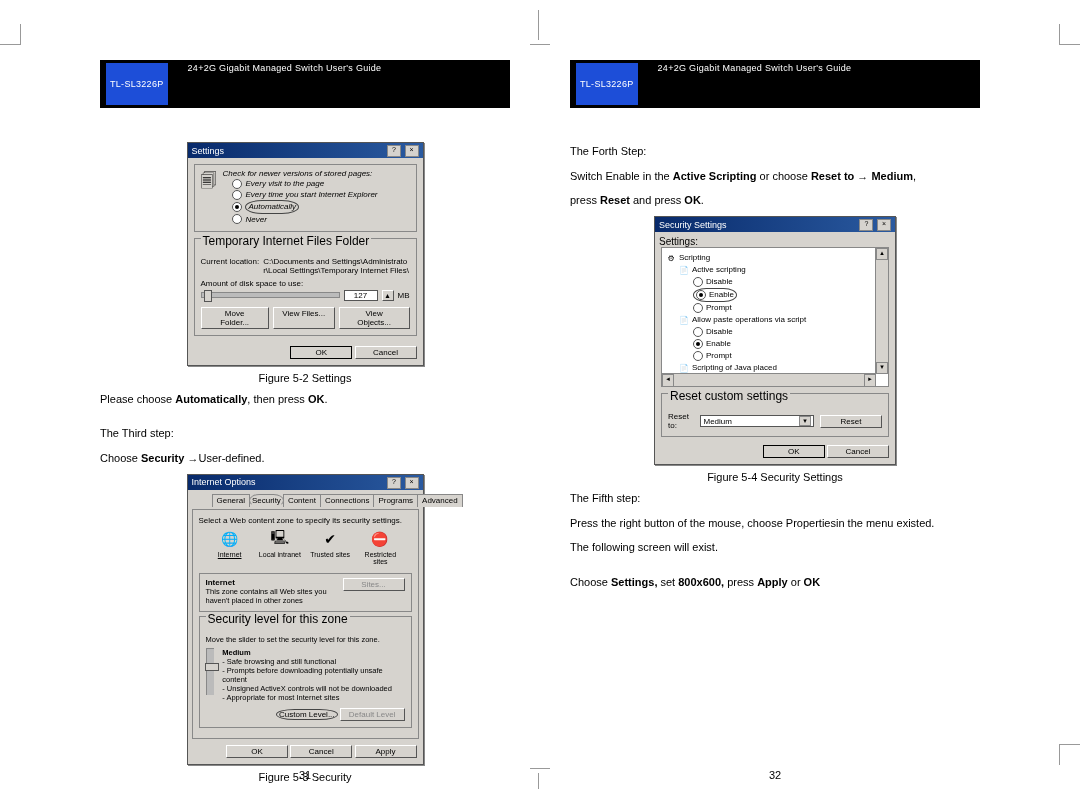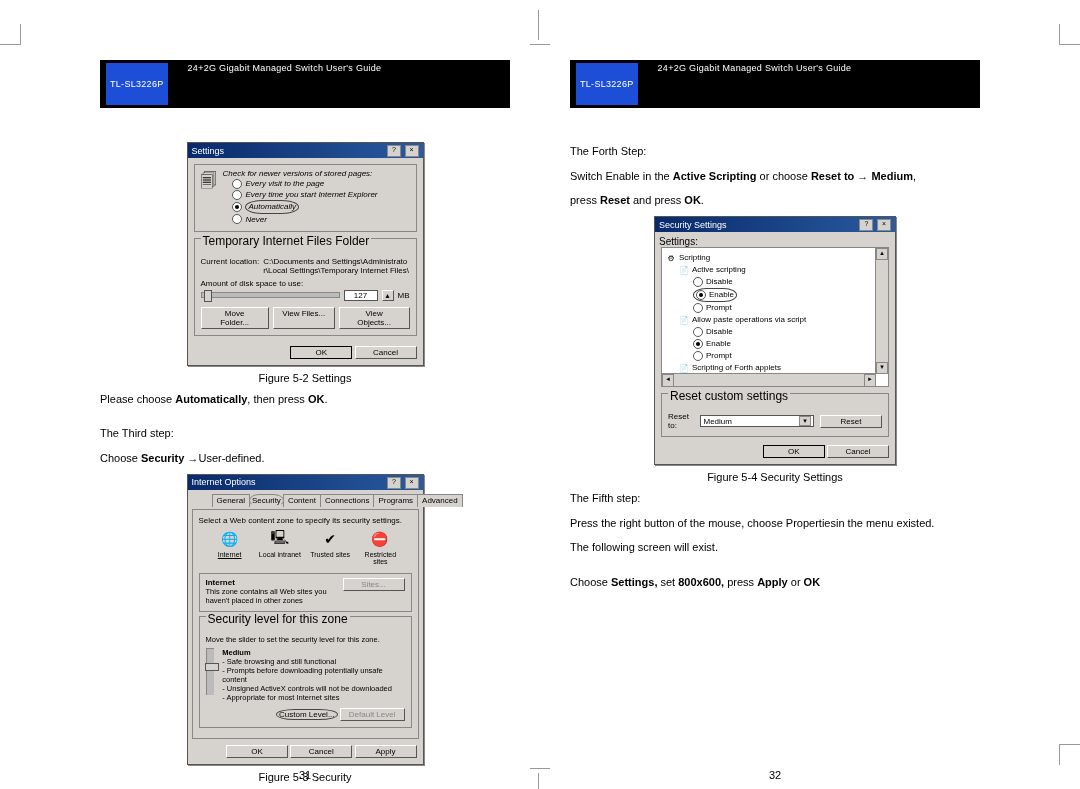--- a/index.html
+++ b/index.html
@@ -320,21 +320,21 @@
               <span>Enable</span>
             </div>
           <div class="tree-row">
               <span class="sp" style="width:24px;"></span>
               <span class="radio"></span>
               <span>Prompt</span>
             </div>
           <div class="tree-row">
               <span class="sp" style="width:10px;"></span>
               <span class="tree-icon">📄</span>
-              <span>Scripting of Forth applets</span>
+              <span>Scripting of Java placed</span>
             </div>
           <div class="tree-row">
               <span class="sp" style="width:24px;"></span>
               <span class="radio"></span>
               <span>Disable</span>
             </div>
           <div class="tree-row">
               <span class="sp" style="width:24px;"></span>
               <span>Enable</span>
             </div>

